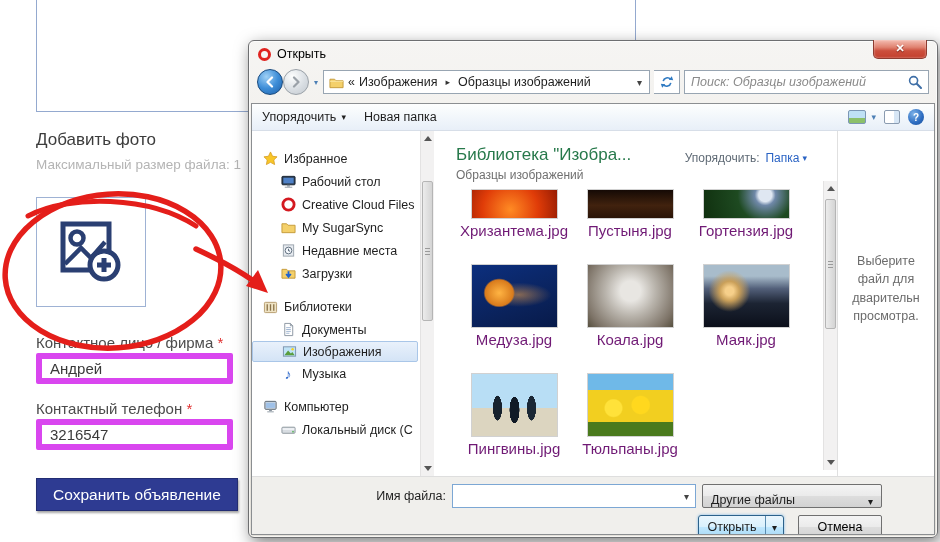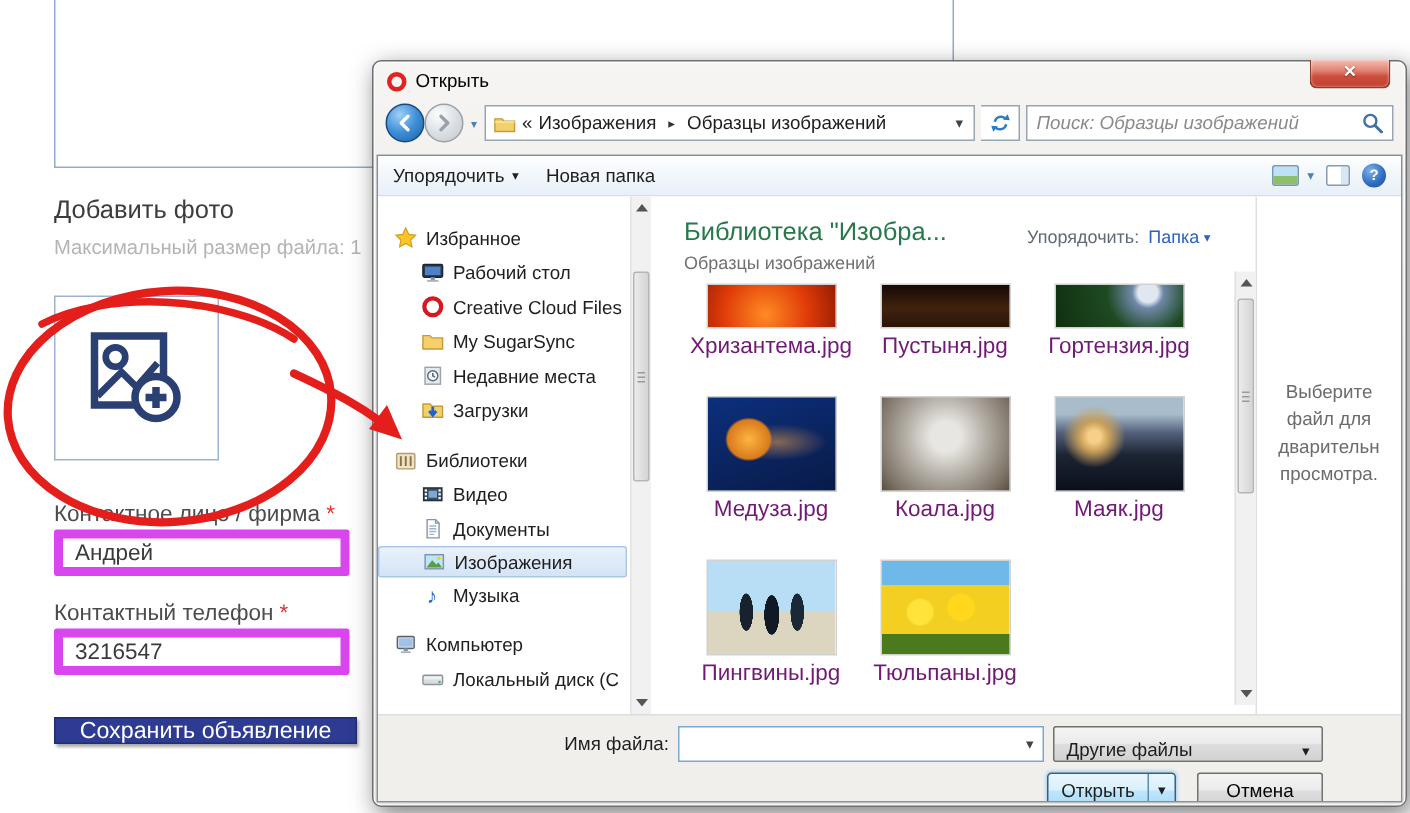--- a/index.html
+++ b/index.html
@@ -11,21 +11,21 @@
   .top-box { position:absolute; left:36px; top:-80px; width:600px; height:192px;
     border:1px solid #94a9cf; background:#fff; }
   .add-title { position:absolute; left:36px; top:130px; font-size:17px; color:#3c3c3c; }
   .max-note { position:absolute; left:36px; top:157px; font-size:13.5px; color:#b4b4b4; white-space:nowrap; }
   .photo-box { position:absolute; left:36px; top:197px; width:110px; height:110px;
     border:1px solid #9eb2d4; display:flex; align-items:center; justify-content:center; background:#fff; cursor:pointer; }
   .field-label { position:absolute; left:36px; font-size:15px; color:#4c4c4c; }
   .req { color:#e03131; }
   .text-input { position:absolute; left:36px; width:197px; height:31px; border:6px solid #d946ef;
     border-radius:2px; font-size:15px; padding:0 8px; color:#3a3a3a; font-family:"Liberation Sans",sans-serif; }
-  .save-btn { position:absolute; left:36px; top:478px; width:202px; height:18px;
+  .save-btn { position:absolute; left:36px; top:478px; width:202px; height:33px;
     background:#2e3b92; border:1px solid #232d73; color:#fff; font-size:15.5px;
     font-family:"Liberation Sans",sans-serif; cursor:pointer; box-shadow:1px 2px 2px rgba(0,0,0,.35); }
 
   
   .annotation { position:absolute; left:0; top:0; z-index:100; pointer-events:none; }
 
   
   .dialog { position:absolute; left:248px; top:40px; width:690px; height:498px; z-index:10;
     border:1px solid #6e6f71; border-radius:6px;
     background:linear-gradient(#f6f5f3,#e9e6e0 60%,#e4e1da);
@@ -316,35 +316,20 @@
           <span class="sb-ico">
             <svg width="15" height="14" viewBox="0 0 16 15">
                 <rect x="1.5" y="2.5" width="13" height="11" rx="1" fill="#efe3c4" stroke="#b59b6d"></rect>
                 <path d="M4.5 4.5 v7 M8 4.5 v7 M11.5 4.5 v7" stroke="#8a7348" stroke-width="1.4"></path>
               </svg>
           </span>
           <span>Библиотеки</span>
         </div>
         <div class="sb-row sb-child">
           <span class="sb-ico">
-            <svg width="15" height="13" viewBox="0 0 16 13">
-                <rect x="1.5" y="2" width="13" height="9" fill="#3a4a5c" stroke="#24303d"></rect>
-                <rect x="2.3" y="3" width="1.6" height="1.6" fill="#fff"></rect>
-                <rect x="2.3" y="5.7" width="1.6" height="1.6" fill="#fff"></rect>
-                <rect x="2.3" y="8.4" width="1.6" height="1.6" fill="#fff"></rect>
-                <rect x="12.1" y="3" width="1.6" height="1.6" fill="#fff"></rect>
-                <rect x="12.1" y="5.7" width="1.6" height="1.6" fill="#fff"></rect>
-                <rect x="12.1" y="8.4" width="1.6" height="1.6" fill="#fff"></rect>
-                <rect x="5" y="4" width="6" height="5" fill="#7da7d9"></rect>
-              </svg>
-          </span>
-          <span>Видео</span>
-        </div>
-        <div class="sb-row sb-child">
-          <span class="sb-ico">
             <svg width="15" height="15" viewBox="0 0 16 16">
                 <path d="M4 1.5 h6 l2.5 2.5 V14.5 H4 z" fill="#fff" stroke="#8a94a0"></path>
                 <path d="M10 1.5 V4 h2.5" fill="none" stroke="#8a94a0"></path>
                 <path d="M5.5 6 h5 M5.5 8 h5 M5.5 10 h5 M5.5 12 h3.5" stroke="#9fb4d0" stroke-width="1"></path>
               </svg>
           </span>
           <span>Документы</span>
         </div>
         <div class="sb-row sb-child sb-sel">
           <span class="sb-ico">

